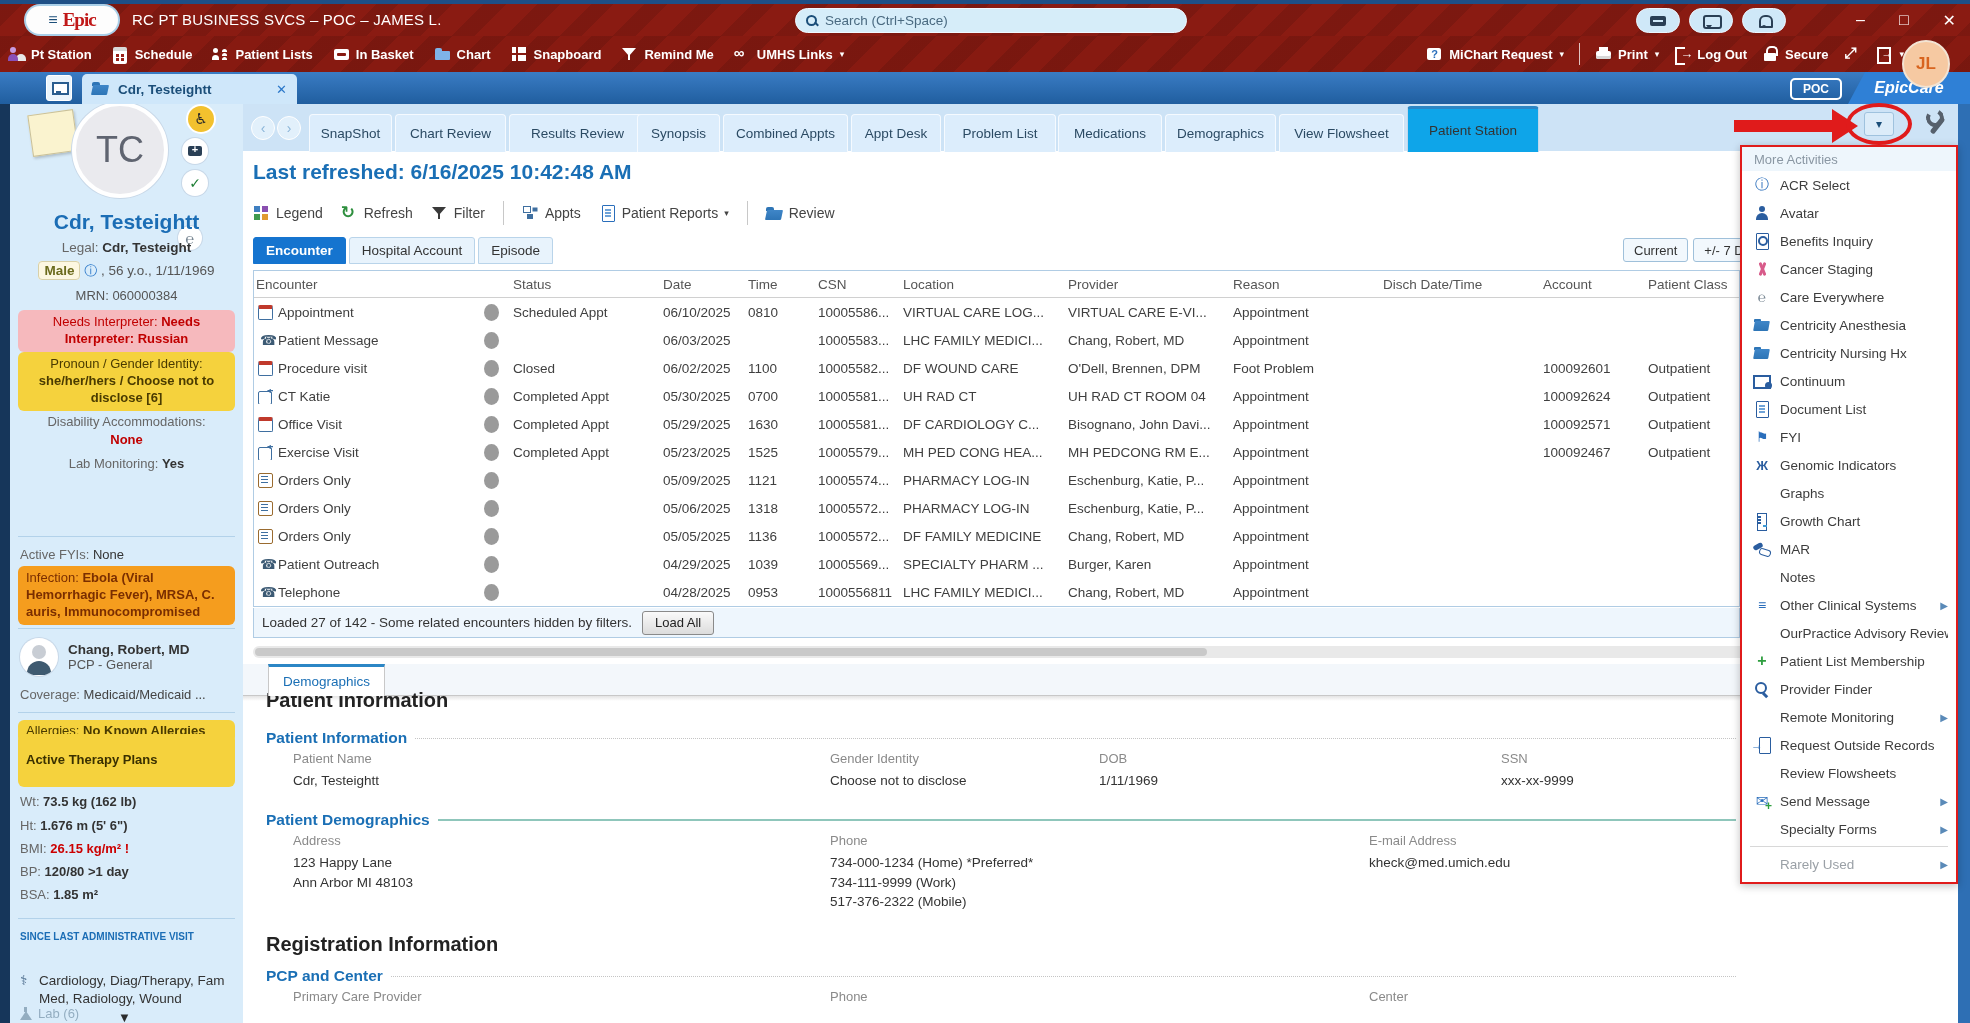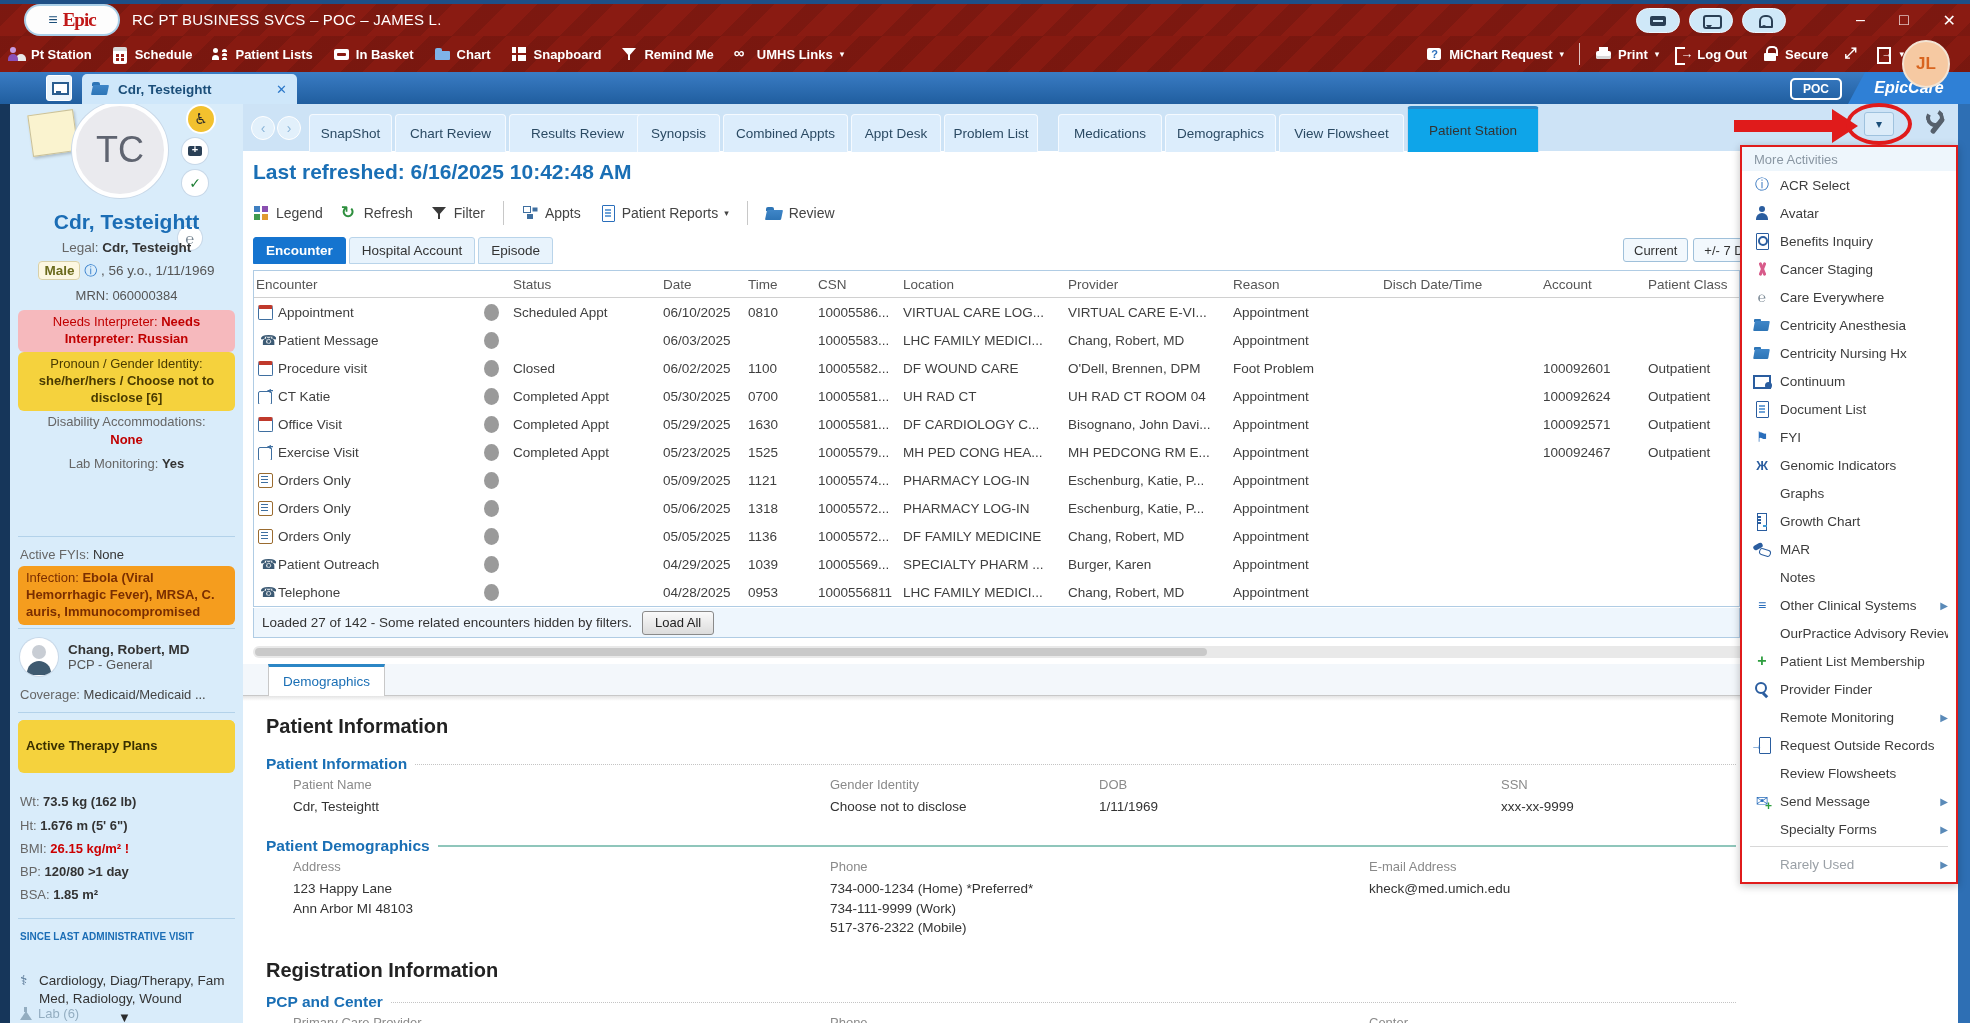--- a/index.html
+++ b/index.html
@@ -114,21 +114,21 @@
   .sb-legal b{color:#333;}
   .sb-male{position:absolute;left:0;top:158px;width:100%;text-align:center;font-size:13.5px;color:#555;}
   .chip-male{background:#fcf7e1;border:1px solid #d8d0a8;border-radius:4px;padding:1px 5px;color:#6b6b1d;font-weight:700;}
   .info-i{color:#2a77c9;font-size:13px;}
   .sb-mrn{position:absolute;left:0;top:184px;width:100%;text-align:center;color:#555;}
   .banner{position:absolute;left:8px;width:217px;border-radius:6px;padding:4px 8px;line-height:1.3;font-size:13px;}
   .b-pink{top:206px;background:#f6b9bd;color:#c00000;text-align:center;}
   .b-yellow{top:248px;background:#f5d23d;color:#4a3b00;text-align:center;}
   .b-orange{top:462px;background:#f59d1e;color:#7a2e00;text-align:left;}
   .b-allergy{top:616px;background:#f5d23d;color:#4a3b00;text-align:left;padding:3px 8px;}
-  .b-therapy{top:616px;background:#f5d23d;color:#3a3000;text-align:left;padding:18px 8px;font-weight:700;}
+  .b-therapy{top:630px;background:#f5d23d;color:#3a3000;text-align:left;padding:18px 8px;font-weight:700;}
   .sb-line{position:absolute;left:0;width:100%;text-align:center;color:#666;}
   .sb-left{position:absolute;left:10px;width:213px;color:#666;line-height:1.35;}
   .red{color:#c00000;font-weight:700;}
   .dark{color:#333;font-weight:700;}
   .sb-hr{position:absolute;left:8px;width:217px;border-top:1px solid #b3d2ea;}
   .pcp-row{position:absolute;left:10px;top:534px;display:flex;gap:10px;align-items:center;}
   .pcp-av{width:38px;height:38px;border-radius:50%;background:#fff;box-shadow:0 0 0 1px #c8d8e8;position:relative;overflow:hidden;}
   .pcp-av::before{content:"";position:absolute;left:12px;top:7px;width:14px;height:14px;border-radius:50%;background:#c8cdd4;}
   .pcp-av::after{content:"";position:absolute;left:7px;top:23px;width:24px;height:14px;border-radius:12px 12px 0 0;background:#3e5a70;}
   .pcp-name{color:#333;font-weight:700;font-size:13.5px;}
@@ -195,21 +195,21 @@
      display:flex;align-items:center;gap:10px;padding:0 8px;font-size:13.5px;color:#333;}
   .loadall{height:24px;padding:0 12px;display:flex;align-items:center;background:linear-gradient(#fafafa,#dcdcdc);border:1px solid #8a8a8a;border-radius:3px;color:#222;font-size:13px;}
   .hscroll{position:absolute;left:10px;top:542px;width:1700px;height:12px;background:#e9e9e9;border-radius:6px;}
   .hthumb{position:absolute;left:2px;top:2px;width:56%;height:8px;background:#c9c9c9;border-radius:4px;}
 
   
   .demo-strip{position:absolute;left:0;top:560px;width:1715px;height:32px;background:#f3f7fb;border-bottom:1px solid #c8c8c8;}
   .demo-tab{position:absolute;left:25px;top:0;height:32px;background:#fff;border:1px solid #c8c8c8;border-bottom:none;border-top:3px solid #2b86c5;
     display:flex;align-items:center;padding:0 14px;color:#1a6fb5;font-size:13.5px;z-index:2;}
   .demo-shadow{position:absolute;left:0;top:592px;width:1715px;height:5px;background:linear-gradient(#e4e4e4,#fff);}
-  .demo-content{position:absolute;left:10px;top:597px;width:1487px;height:322px;}
+  .demo-content{position:absolute;left:10px;top:571px;width:1487px;height:322px;}
   .demo-h1{position:absolute;left:13px;color:#222;font-size:20px;font-weight:600;}
   .sec{position:absolute;left:13px;width:1470px;}
   .sec-title-row{display:flex;align-items:center;gap:8px;}
   .sec-title{color:#1a6fb5;font-size:15.5px;font-weight:700;white-space:nowrap;}
   .sec-rule{flex:1;border-top:1px dotted #c4c4c4;}
   .sec-rule.teal{border-top:2px solid #8fc6bb;}
   .dfield{position:absolute;top:22px;}
   .dlabel{color:#8a8a8a;font-size:13px;margin-bottom:5px;}
   .dline{color:#333;font-size:13.5px;line-height:1.45;}
 
@@ -263,20 +263,24 @@
 
 <div id="app">
   <div class="topedge"></div>
 
   <div class="titlebar">
     <div class="epic-pill">
       <span class="burger">≡</span>
       <span class="epic-word">Epic</span>
     </div>
     <div class="win-title">RC PT BUSINESS SVCS – POC – JAMES L.</div>
+    <div class="searchbox">
+      <span class="mag"></span>
+      <span class="ph">Search (Ctrl+Space)</span>
+    </div>
     <div class="tb-pills">
       <div class="pill">
           <span class="p-ic kb"></span>
         </div>
       <div class="pill">
           <span class="p-ic chat"></span>
         </div>
       <div class="pill">
           <span class="p-ic bell"></span>
         </div>
@@ -440,21 +444,21 @@
         <div class="nav-circ">‹</div>
         <div class="nav-circ">›</div>
       </div>
       <div id="navTabs">
           <div class="ntab" style="left: 66px; width: 83px;">SnapShot</div>
           <div class="ntab" style="left: 152px; width: 111px;">Chart Review</div>
           <div class="ntab" style="left: 266px; width: 137px;">Results Review</div>
           <div class="ntab" style="left: 394px; width: 83px;">Synopsis</div>
           <div class="ntab" style="left: 480px; width: 125px;">Combined Appts</div>
           <div class="ntab" style="left: 608px; width: 90px;">Appt Desk</div>
-          <div class="ntab" style="left: 701px; width: 94px;">Problem List</div>
+          <div class="ntab" style="left: 701px; width: 112px;">Problem List</div>
           <div class="ntab" style="left: 815px; width: 104px;">Medications</div>
           <div class="ntab" style="left: 922px; width: 111px;">Demographics</div>
           <div class="ntab" style="left: 1036px; width: 125px;">View Flowsheet</div>
           <div class="ntab active" style="left: 1164px; width: 132px;">Patient Station</div>
         </div>
     </div>
 
     <div class="refreshed">Last refreshed: 6/16/2025 10:42:48 AM</div>
     <div class="toolbar" id="toolbar">
         <div class="tb-item">

